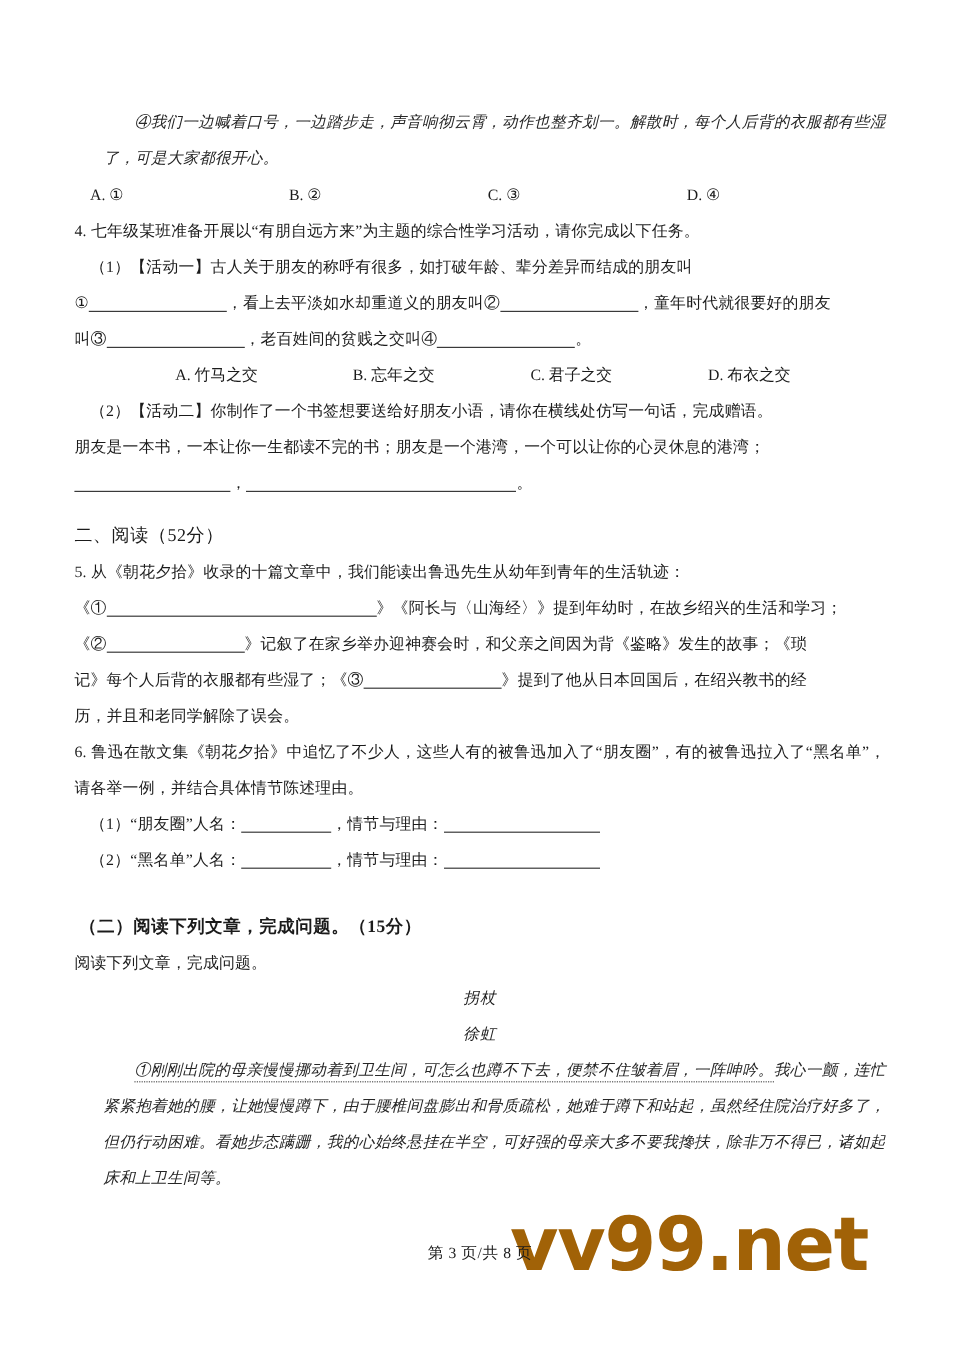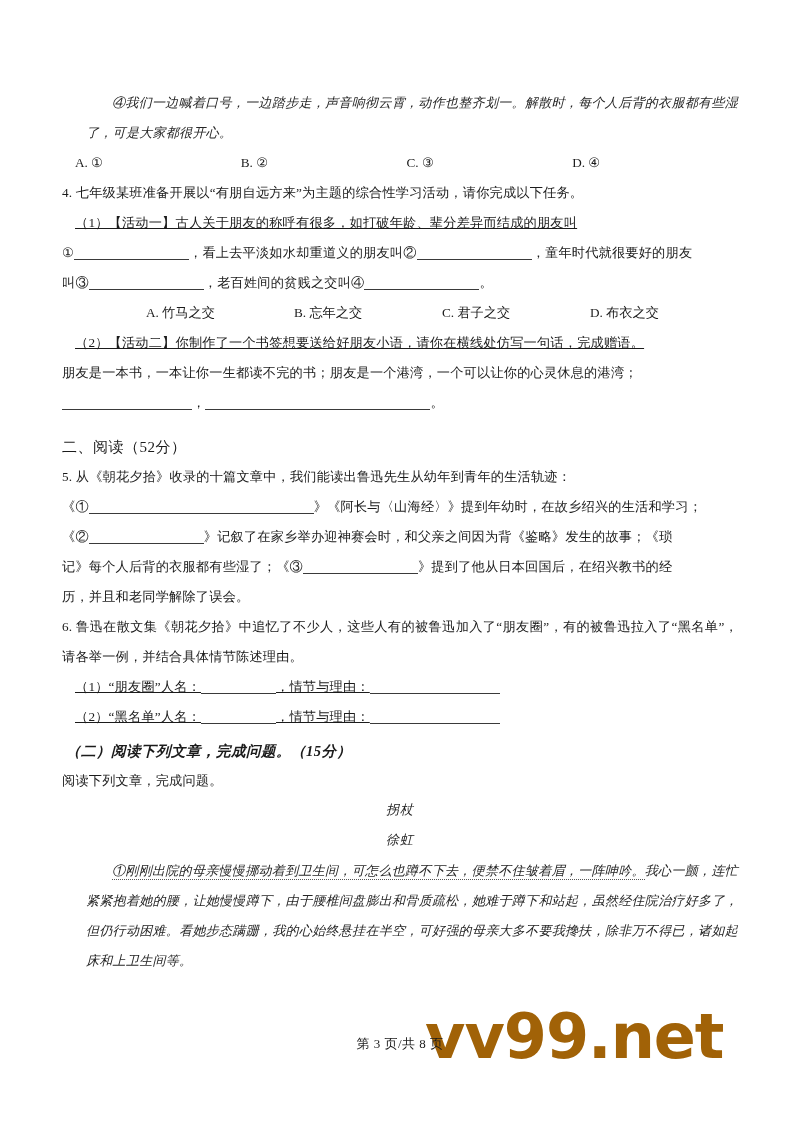--- a/index.html
+++ b/index.html
@@ -42,21 +42,21 @@
   .kai {
     font-family:"DejaVu Serif","Liberation Serif",serif;
     font-style:italic;
     font-size:13px;
     line-height:30px;
     color:#262626;
     letter-spacing:.3px;
     text-align:justify;
   }
   .indent2 { text-indent:26px;margin-left:24px; }
-  .indent1 { padding-left:13px;text-decoration:underline; }
+  .indent1 { padding-left:13px; }
 
   .h-section {
     font-size:15px;
     font-weight:normal;
     line-height:30px;
     margin-top:14px;
     letter-spacing:.5px;
   }
   .h-sub {
     font-size:14.5px;
@@ -166,21 +166,21 @@
 
     <div class="para">6. 鲁迅在散文集《朝花夕拾》中追忆了不少人，这些人有的被鲁迅加入了“朋友圈”，有的被鲁迅拉入了“黑名单”，请各举一例，并结合具体情节陈述理由。</div>
 
     <div class="para indent1">
       <span>（1）“朋友圈”人名：</span><span class="bl b75"></span><span>，情节与理由：</span><span class="bl b130"></span>
     </div>
     <div class="para indent1">
       <span>（2）“黑名单”人名：</span><span class="bl b75"></span><span>，情节与理由：</span><span class="bl b130"></span>
     </div>
 
-    <div class="h-sub" style="margin-top:4px;font-style:italic;">（二）阅读下列文章，完成问题。（15分）</div>
+    <div class="h-sub" style="margin-top:26px;">（二）阅读下列文章，完成问题。（15分）</div>
     <div class="para">阅读下列文章，完成问题。</div>
 
     <div class="essay-title">拐杖</div>
     <div class="essay-title">徐虹</div>
 
     <div class="kai indent2">
       <span class="dotted-first">①刚刚出院的母亲慢慢挪动着到卫生间，可怎么也蹲不下去，便禁不住皱着眉，一阵呻吟。</span><span>我心一颤，连忙紧紧抱着她的腰，让她慢慢蹲下，由于腰椎间盘膨出和骨质疏松，她难于蹲下和站起，虽然经住院治疗好多了，但仍行动困难。看她步态蹒跚，我的心始终悬挂在半空，可好强的母亲大多不要我搀扶，除非万不得已，诸如起床和上卫生间等。</span>
     </div>
 
   </div>

